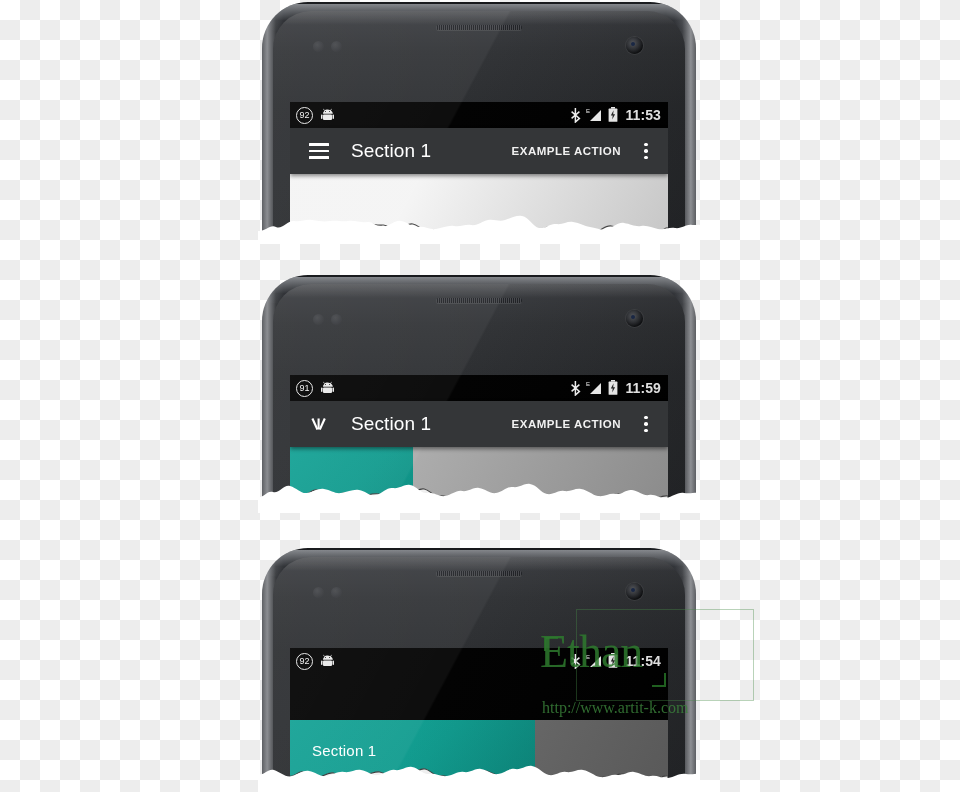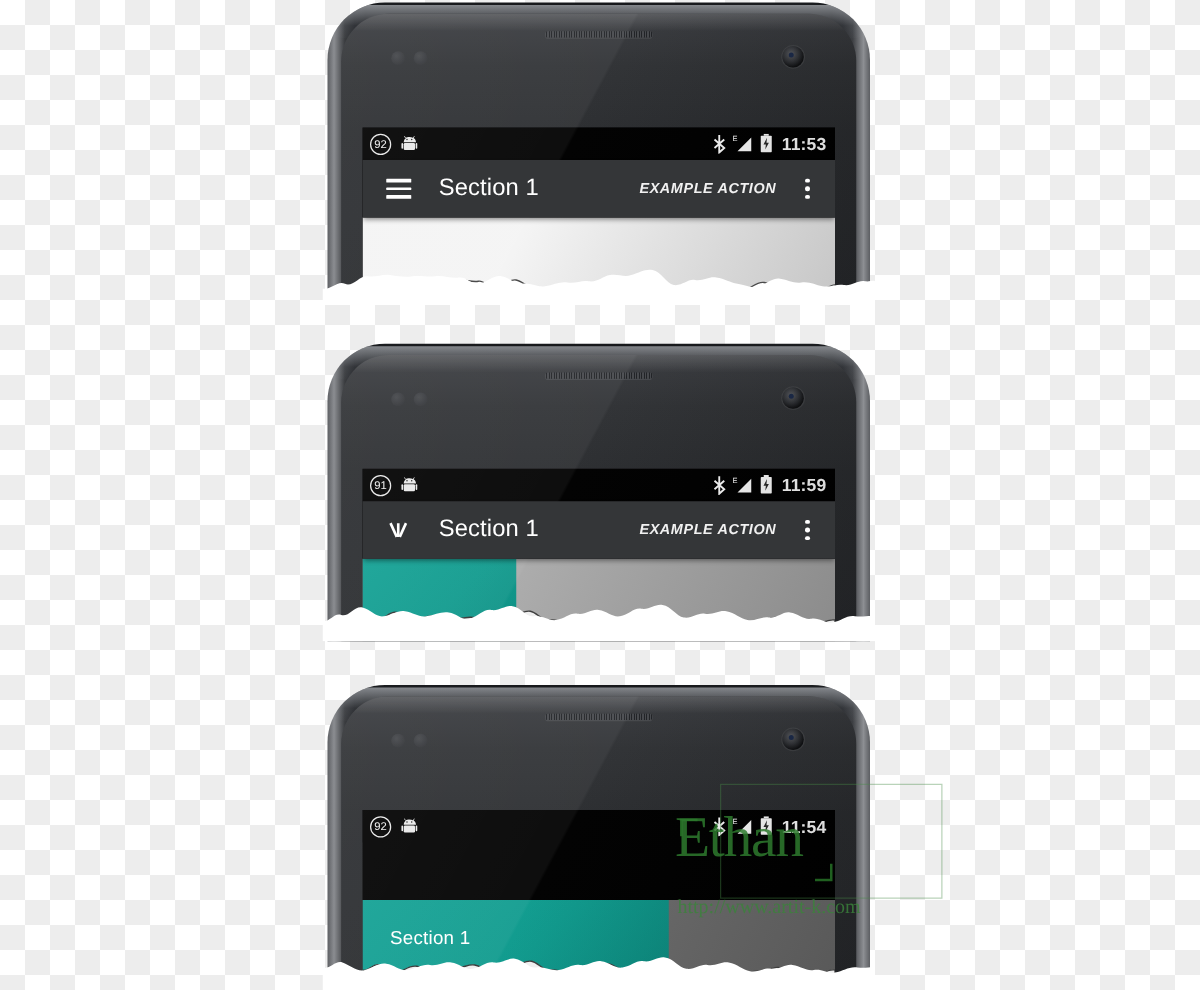--- a/index.html
+++ b/index.html
@@ -174,21 +174,20 @@
     margin-left: 17px;
     white-space: nowrap;
     letter-spacing: .1px;
   }
   .ab-action {
     margin-left: auto;
     color: #f1f1f1;
     font-size: 11.5px;
     font-weight: bold;
     letter-spacing: .5px;
-    font-style: italic;
   }
   .ab-overflow {
     width: 26px; height: 30px;
     display: flex; flex-direction: column;
     align-items: center; justify-content: center; gap: 3px;
     margin-left: 12px;
   }
   .ab-overflow i {
     width: 3.5px; height: 3.5px; border-radius: 50%;
     background: #ffffff; display: block;
@@ -234,21 +233,21 @@
     height: 40px; z-index: 12; pointer-events: none;
   }
   .rip svg { display: block; width: 100%; height: 100%; }
 
   
   .watermark {
     position: absolute;
     z-index: 20;
     pointer-events: none;
     left: 540px;
-    top: 639px;
+    top: 621px;
     width: 180px;
     height: 115px;
     text-align: right;
   }
   .wm-name {
     position: absolute;
     left: 0; top: 4px;
     font-family: "Liberation Serif", serif;
     font-size: 46px;
     color: rgba(46, 122, 46, .85);

